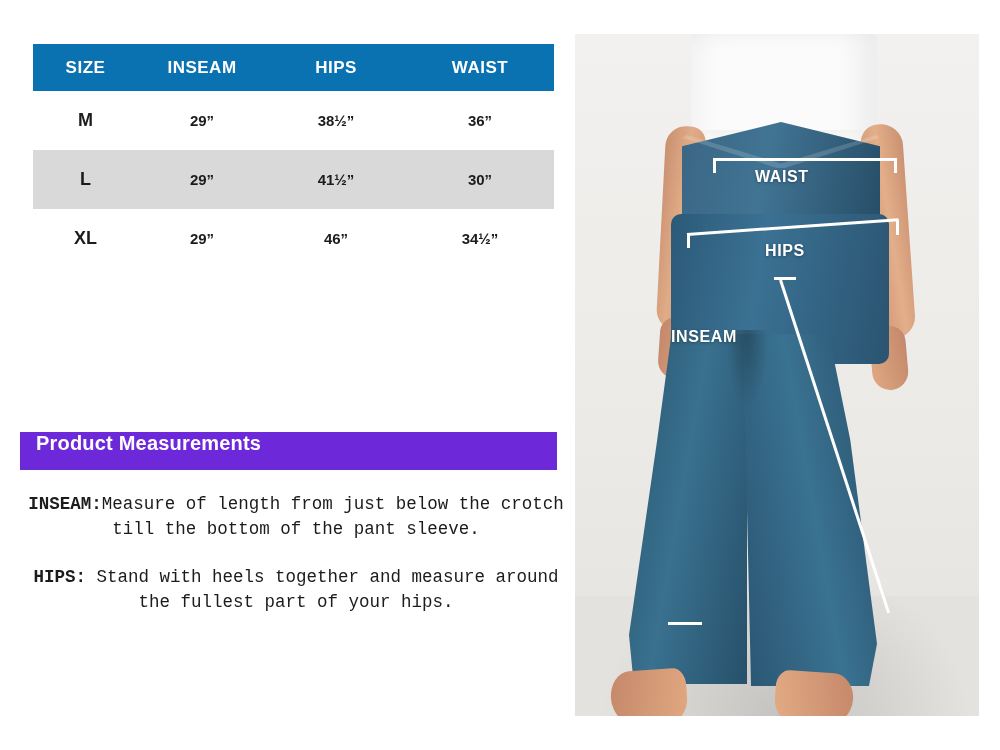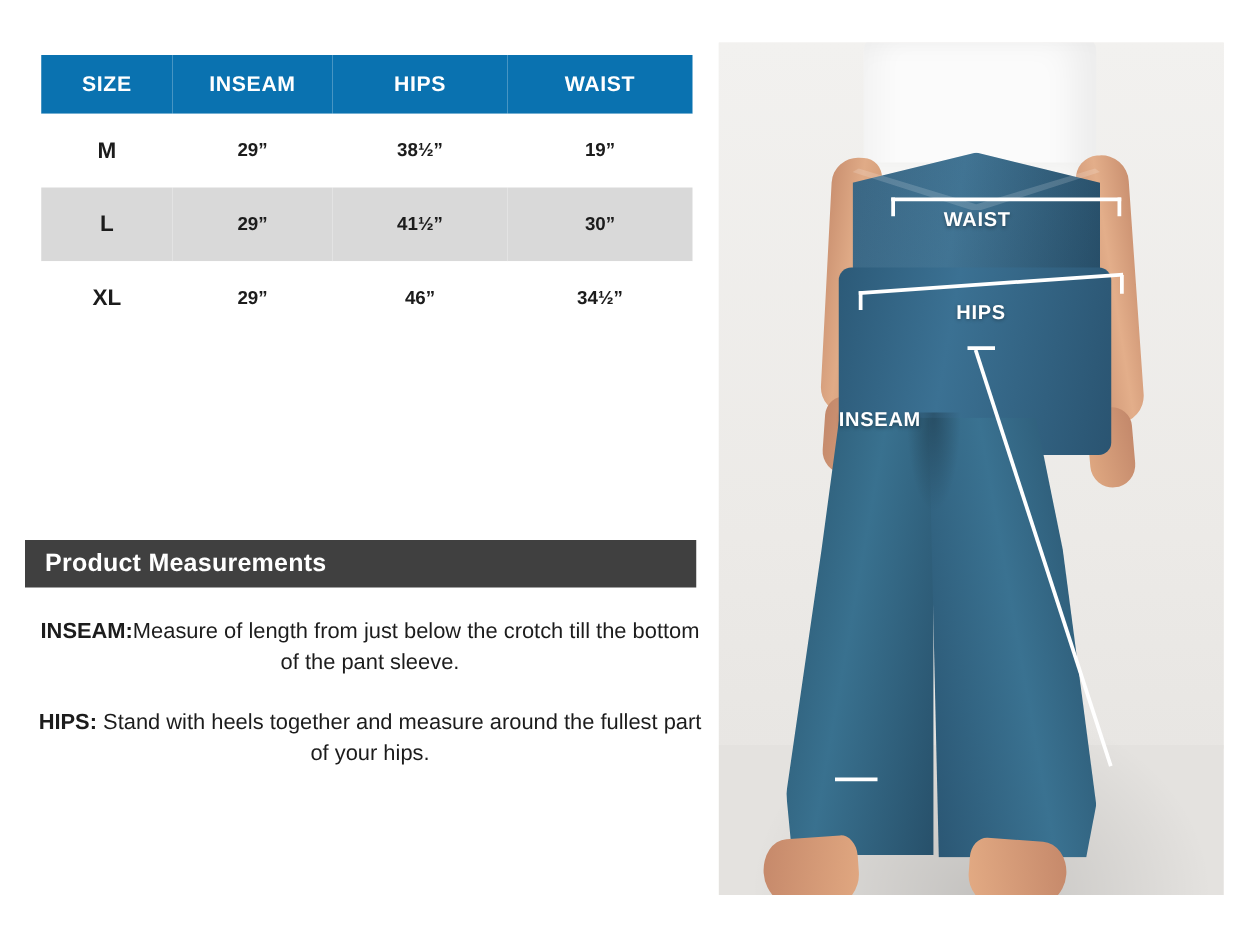--- a/index.html
+++ b/index.html
@@ -54,23 +54,23 @@
   }
   .size-table tr.odd td { background: #ffffff; }
   .size-table tr.even td { background: #d9d9d9; }
   .size-table td.size-cell { font-size: 18px; }
 
   
   .pm-header-wrap {
     position: absolute;
     left: 20px; top: 432px;
     width: 537px; height: 38px;
-    background: #404040;
+    background: #6d28d9;
     display: flex;
-    align-items: center;
+    align-items: flex-start;
   }
   .pm-header-title {
     color: #ffffff;
     font-size: 20px;
     font-weight: bold;
     padding-left: 16px;
     letter-spacing: 0.2px;
   }
 
   .pm-list {
@@ -78,20 +78,21 @@
     left: 20px; top: 492px;
     width: 552px;
   }
   .pm-item {
     margin-bottom: 22px;
     font-size: 17.5px;
     color: #1c1c1c;
     line-height: 1.45;
     text-align: center;
     padding: 0 6px;
+    font-family: Liberation Mono, monospace;
   }
   .pm-item .term {
     font-weight: bold;
   }
   .pm-item .desc {
     font-weight: normal;
   }
 
   
   .photo {
@@ -279,21 +280,21 @@
           <th class="c-inseam">INSEAM</th>
           <th class="c-hips">HIPS</th>
           <th class="c-waist">WAIST</th>
         </tr>
       </thead>
       <tbody>
         <tr class="odd">
           <td class="size-cell">M</td>
           <td>29”</td>
           <td>38½”</td>
-          <td>19”</td>
+          <td>36”</td>
         </tr>
         <tr class="even">
           <td class="size-cell">L</td>
           <td>29”</td>
           <td>41½”</td>
           <td>30”</td>
         </tr>
         <tr class="odd">
           <td class="size-cell">XL</td>
           <td>29”</td>

